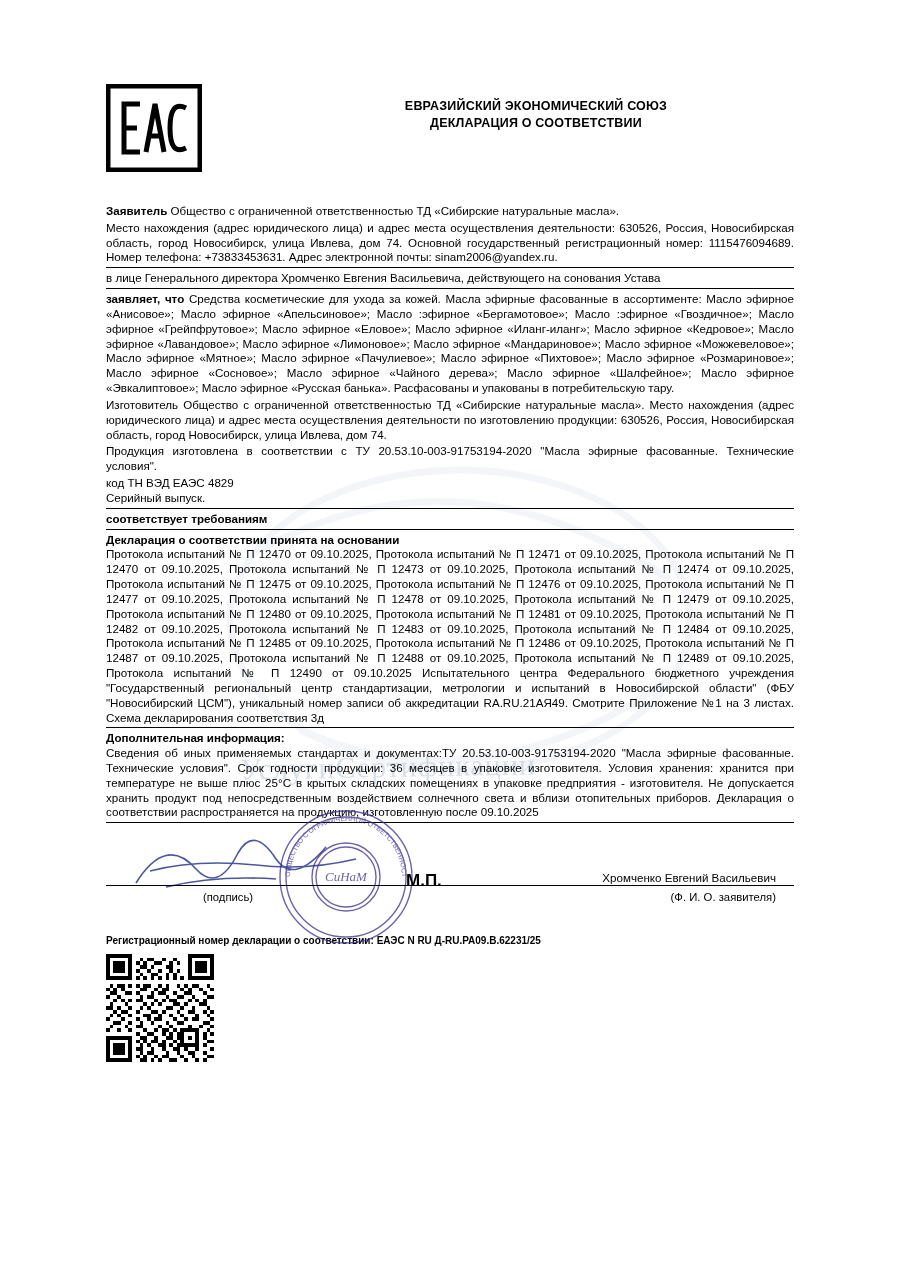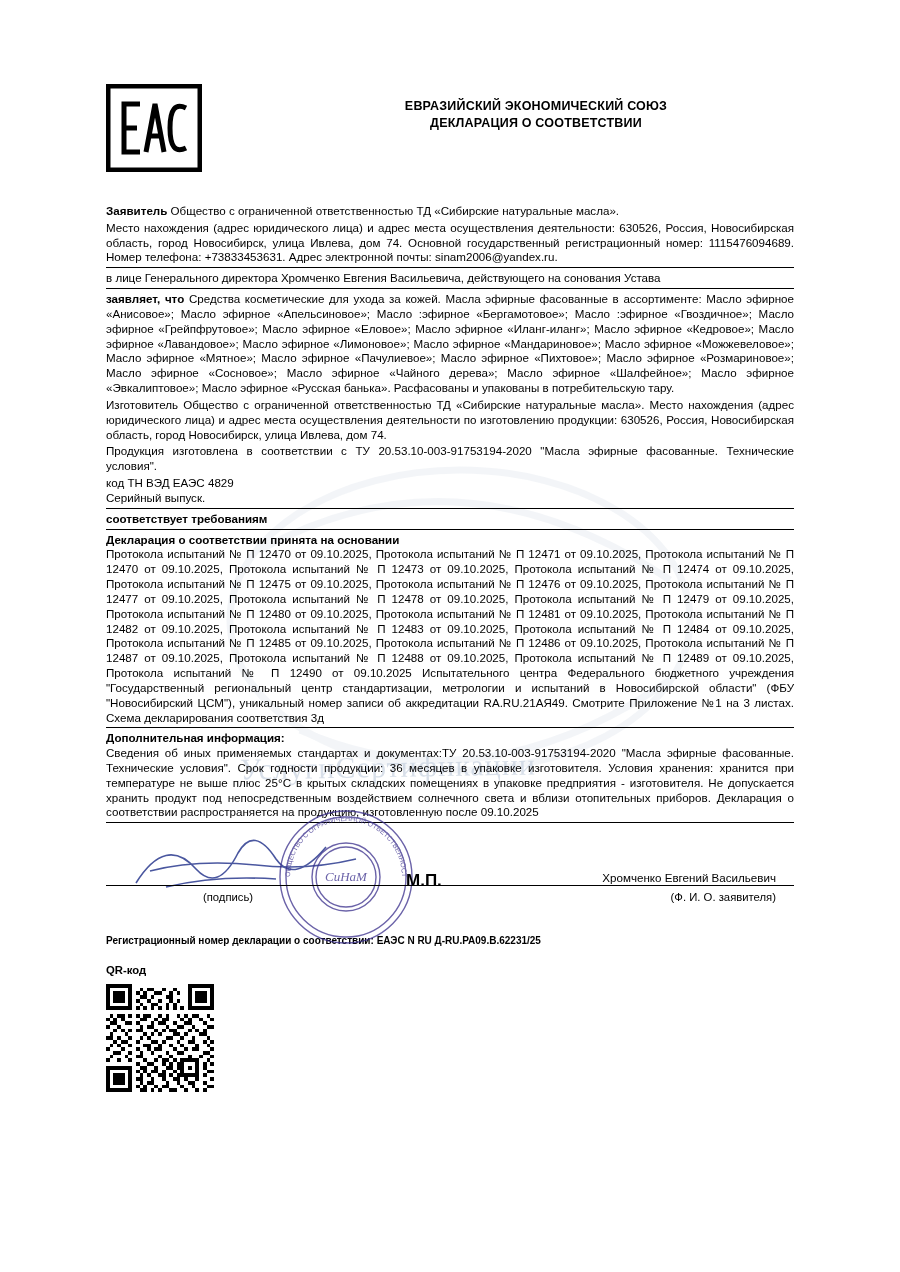--- a/index.html
+++ b/index.html
@@ -287,21 +287,20 @@
         <div class="sign-right">(Ф. И. О. заявителя)</div>
       </div>
     </div>
 
     <div class="reg-line">
       <span>Регистрационный номер декларации о соответствии:</span>
       <span>ЕАЭС N RU Д-RU.РА09.В.62231/25</span>
     </div>
 
 
-    <div class="qr-label">QR-код</div>
 
     <div class="qr-wrap">
       <svg viewBox="0 0 29 29" width="108" height="108" shape-rendering="crispEdges">
         <rect width="29" height="29" fill="#fff"></rect>
         <g fill="#000">
 
           <rect x="0" y="0" width="7" height="1"></rect>
             <rect x="0" y="6" width="7" height="1"></rect>
           <rect x="0" y="0" width="1" height="7"></rect>
             <rect x="6" y="0" width="1" height="7"></rect>

